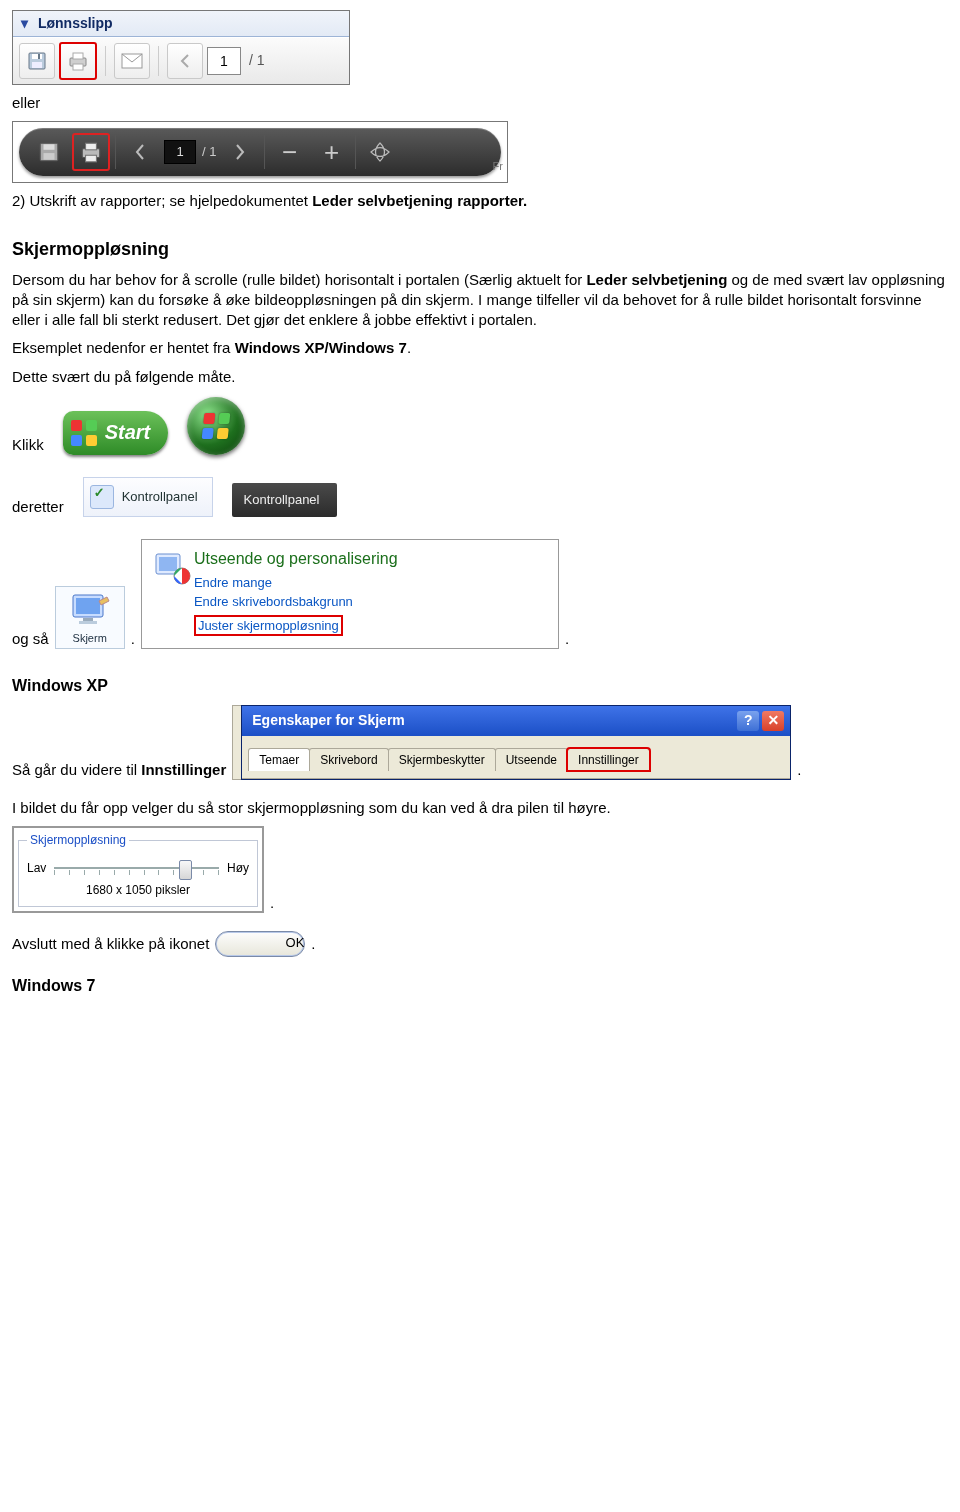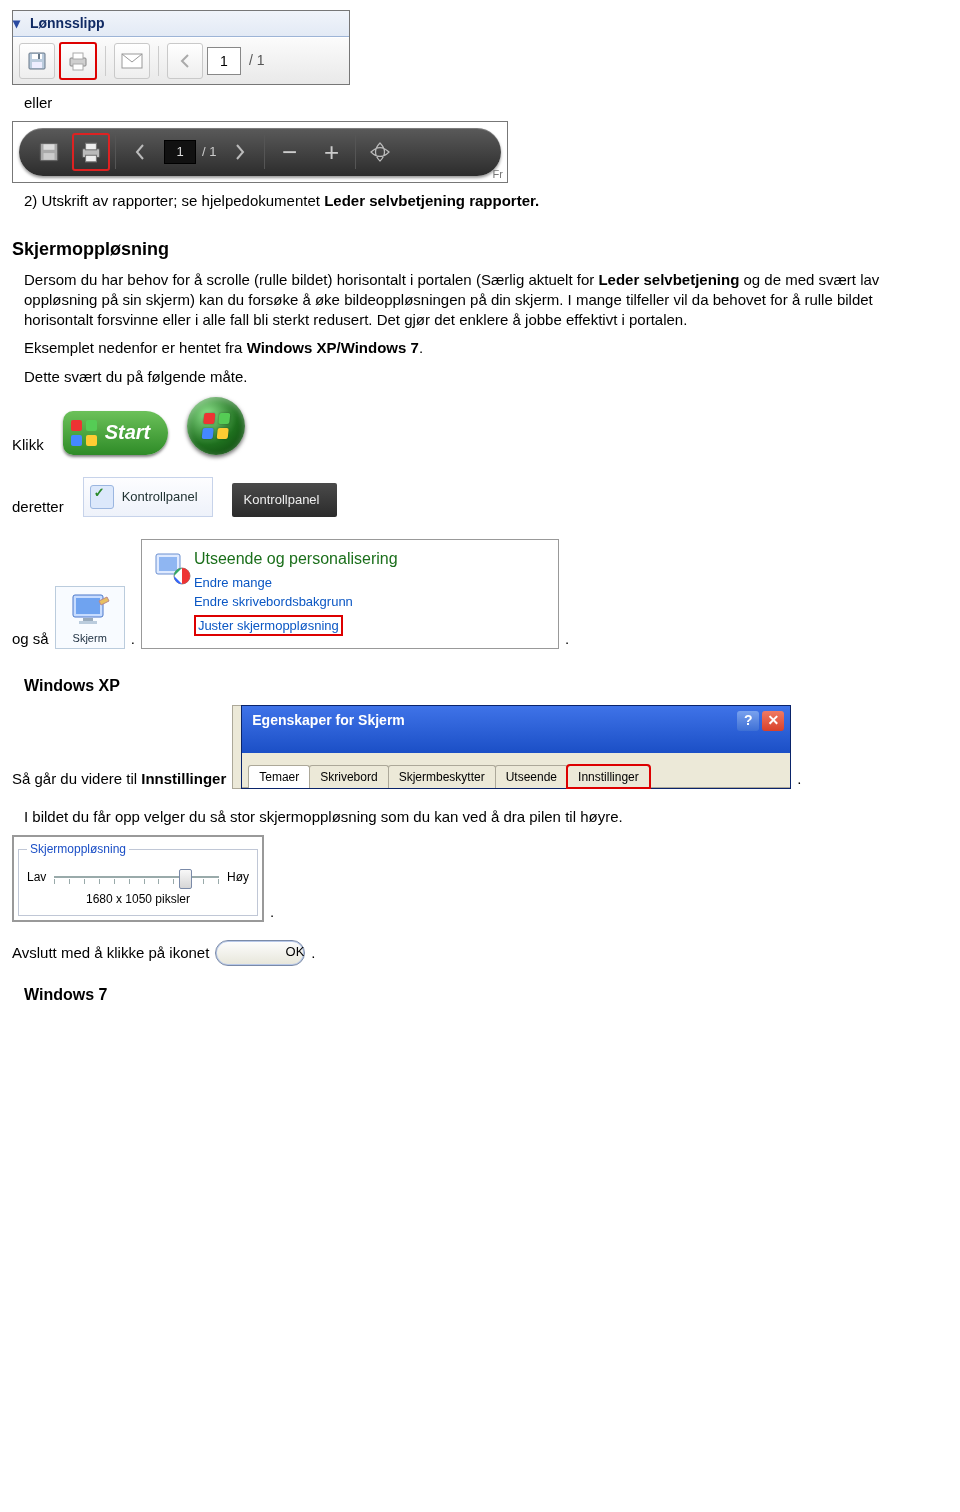--- a/index.html
+++ b/index.html
@@ -4,29 +4,29 @@
 <style>
   body {
     font-family: Arial, Helvetica, sans-serif;
     font-size: 15px;
     color: #000;
     margin: 0;
     padding: 10px 12px;
     width: 936px;
     line-height: 1.35;
   }
-  p { margin: 8px 12px; }
+  p { margin: 8px 0; }
   .bold { font-weight: bold; }
 
   
   .tb1-wrap { border:1px solid #777; width:336px; }
   .tb1-title {
     background: linear-gradient(#f0f4fa,#e3eaf5);
     border-bottom:1px solid #9db4d6;
-    padding:3px 0; font-size:14px; color:#102a63; font-weight:bold;
+    padding:3px 8px; font-size:14px; color:#102a63; font-weight:bold;
   }
   .tb1-title .tri { color:#2a4aa0; margin-right:6px; }
   .tb1-body {
     background: linear-gradient(#fbfbfb,#e9e9e9);
     padding:4px 6px; display:flex; align-items:center; gap:4px;
     border-top:1px solid #fff;
   }
   .tb-btn {
     width:34px; height:34px; border:1px solid #c9c9c9; border-radius:3px;
     background:linear-gradient(#fff,#eee);
@@ -54,21 +54,21 @@
     color:#ddd;
   }
   .tb2 .ic.sel { outline:2px solid #d22; outline-offset:-1px; border-radius:2px; }
   .tb2 .sep { width:1px; height:34px; background:#555; }
   .tb2 .pgbox {
     width:30px; height:22px; background:#111; border:1px solid #000;
     color:#ddd; text-align:center; font-size:13px; line-height:22px;
   }
   .tb2 .pgtotal { color:#ccc; font-size:13px; }
   .tb2-wrap { position:relative; }
-  .tb2-fn { position:absolute; right:4px; bottom:0; font-size:11px; color:#777; }
+  .tb2-fn { position:absolute; right:4px; bottom:8px; font-size:11px; color:#777; }
 
   
   .inline-row { display:flex; align-items:flex-end; gap:19px; margin:10px 0 22px; }
   .start-xp {
     display:inline-flex; align-items:center; height:44px;
     background: linear-gradient(#6cc15a,#2e8b27);
     border-radius:10px 22px 22px 10px;
     padding:0 18px 0 8px; color:#fff; font-weight:bold; font-style:italic;
     font-size:20px; box-shadow:0 2px 3px rgba(0,0,0,.5);
   }
@@ -118,28 +118,28 @@
   .utseende .ln { color:#0b57c4; font-size:13px; margin:2px 0; cursor:pointer;}
   .utseende .ln.boxed { border:2px solid #d00; padding:0 2px; display:inline-block;}
   .utseende-row { display:flex; gap:2px; align-items:flex-start;}
   .utseende-ico { width:40px; height:40px; }
 
   
   .xp-win { width:548px; border:1px solid #0a246a; font-family:Tahoma,Arial,sans-serif; }
   .xp-titlebar {
     background:linear-gradient(#3f73e8,#1b4fc6);
     color:#fff; font-weight:bold; font-size:14px;
-    padding:5px 6px 22px 10px; display:flex; align-items:center; justify-content:space-between;
+    padding:5px 6px 5px 10px; display:flex; align-items:center; justify-content:space-between;
   }
   .xp-titlebtns { display:flex; gap:3px;}
   .xp-tbtn { width:22px;height:20px;border-radius:3px;display:flex;align-items:center;justify-content:center;font-weight:bold;font-size:14px;}
   .xp-help{background:linear-gradient(#7aa2ee,#3d6fd5);color:#fff;}
   .xp-close{background:linear-gradient(#f07a63,#d8402a);color:#fff;}
   .xp-tabs {
-    background:#ece9d8; padding:6px 6px 0; display:flex; gap:0;
+    background:#ece9d8; padding:6px 6px 8px; display:flex; gap:0;
     border-bottom:1px solid #aca899; height:28px; align-items:flex-end;
   }
   .xp-tab {
     background:#ece9d8; border:1px solid #aca899; border-bottom:none;
     padding:3px 10px; font-size:12px; margin-right:-1px; border-radius:3px 3px 0 0;
     position:relative; top:1px; cursor:pointer;
   }
   .xp-tab.active { background:#fff; z-index:2; }
   .xp-tab.boxed { outline:2px solid #d00; outline-offset:-1px; }
   .xp-left-slice{ width:8px; background:#ece9d8; border:1px solid #aca899; border-right:none; }

